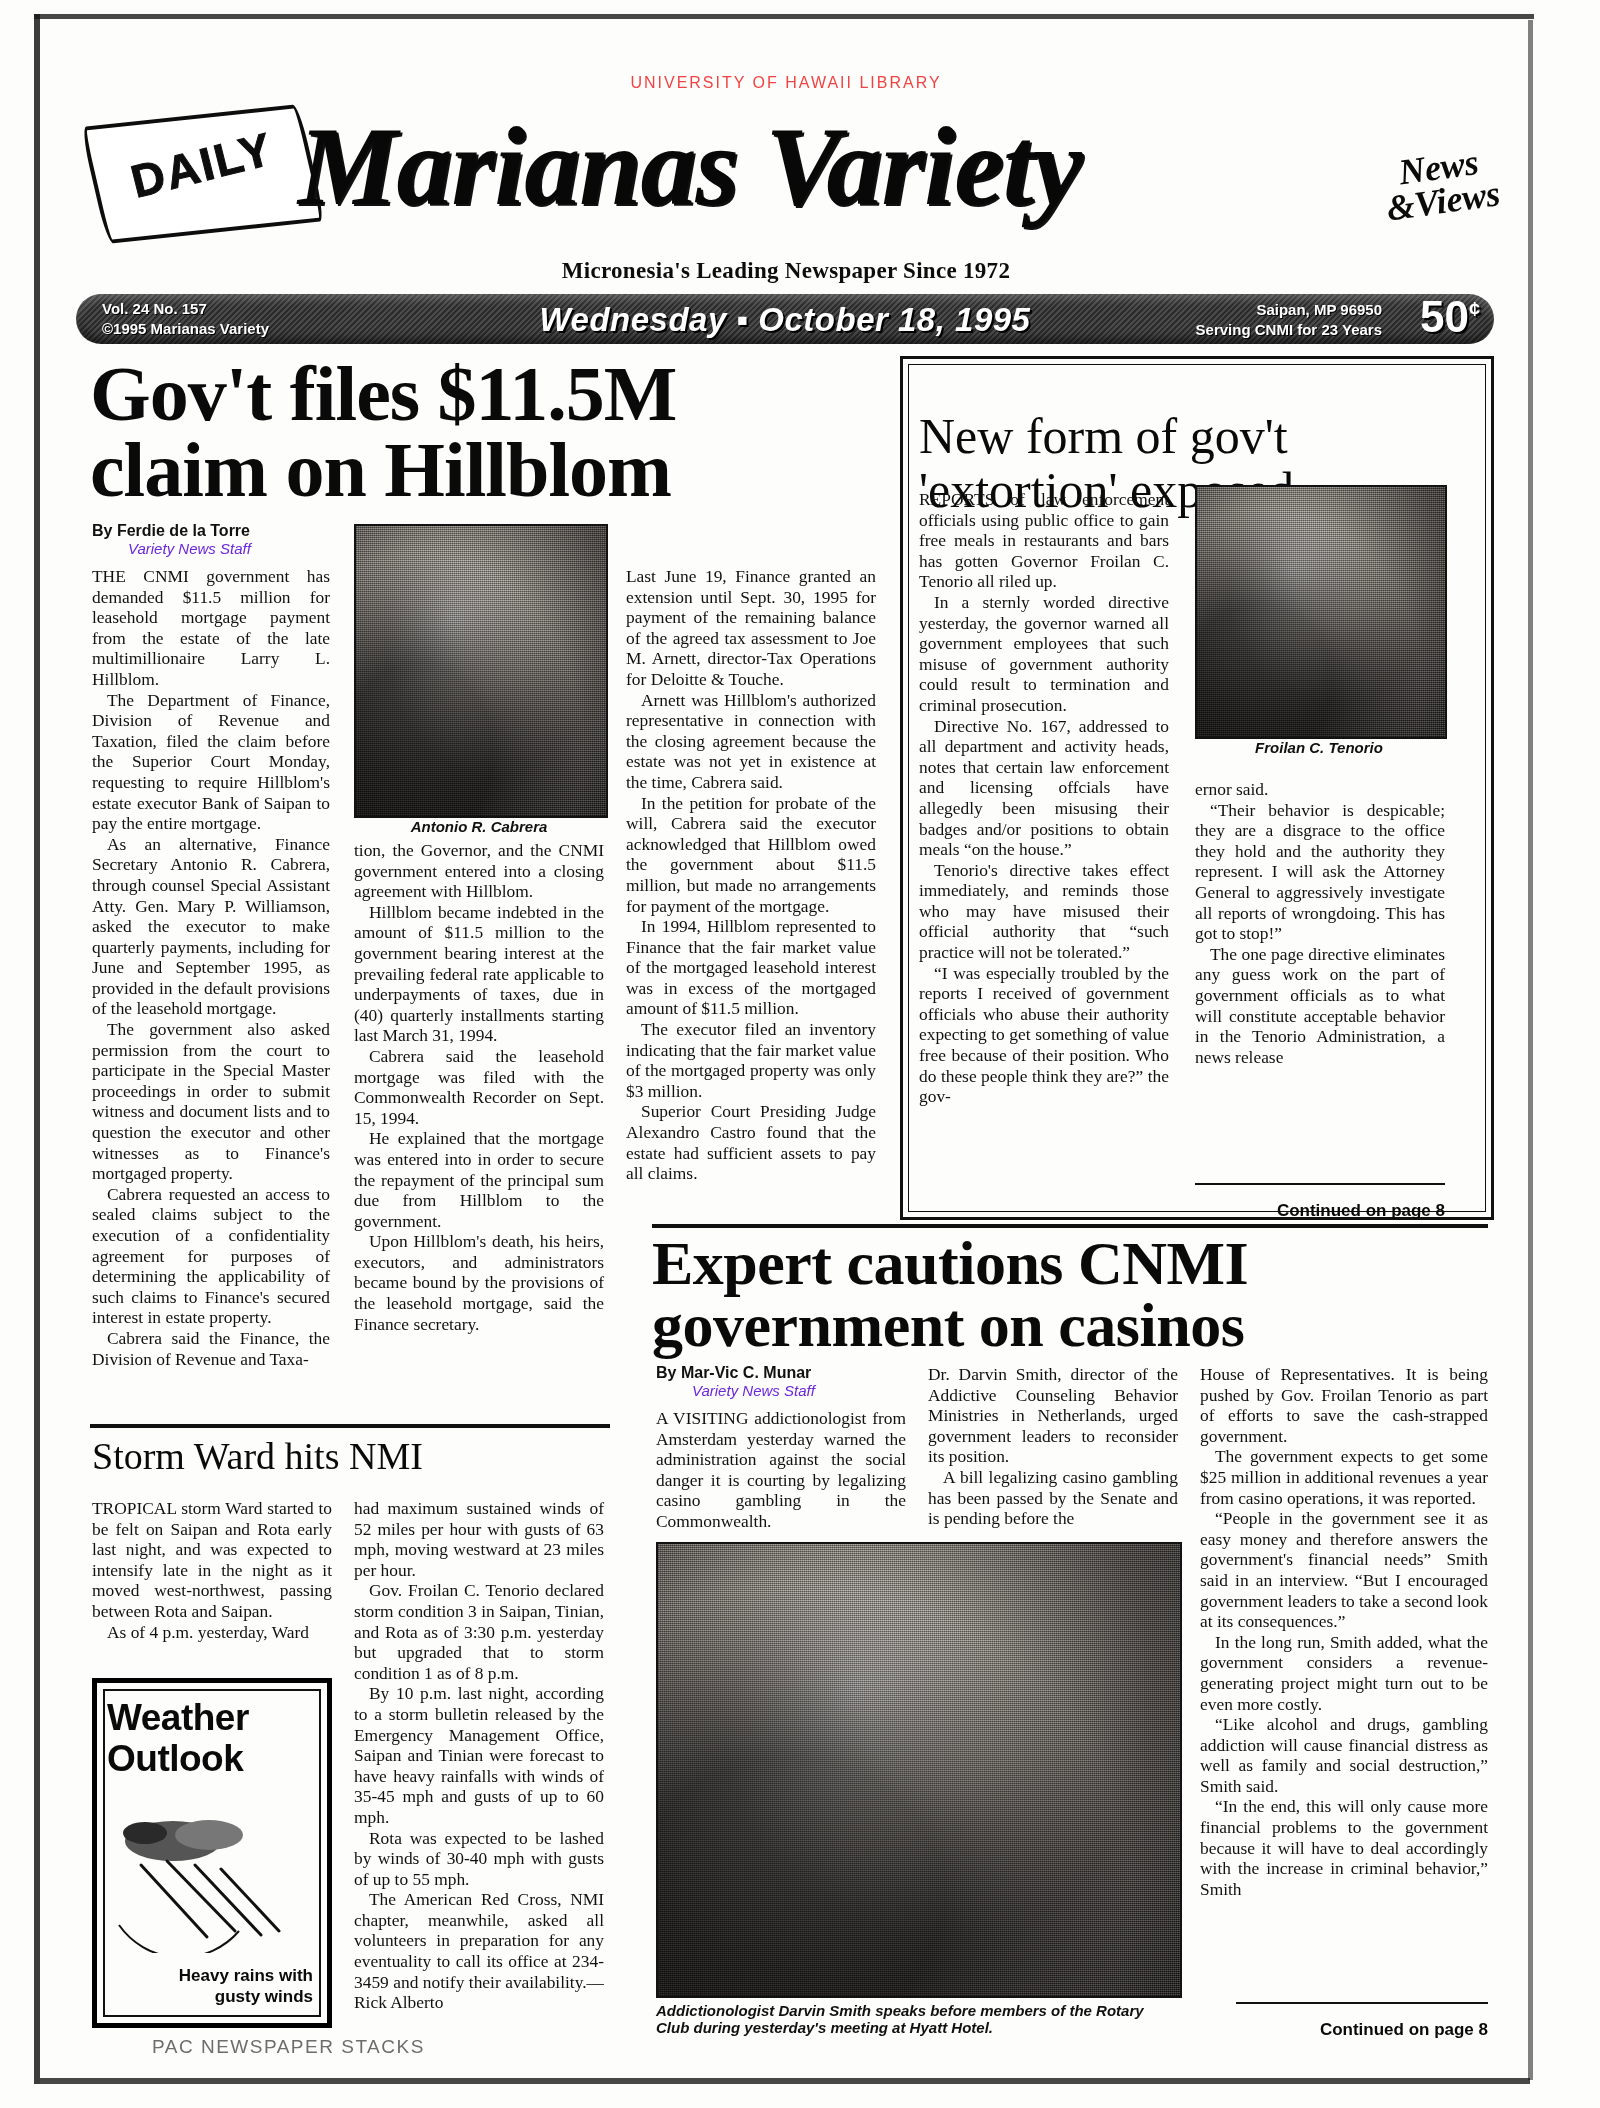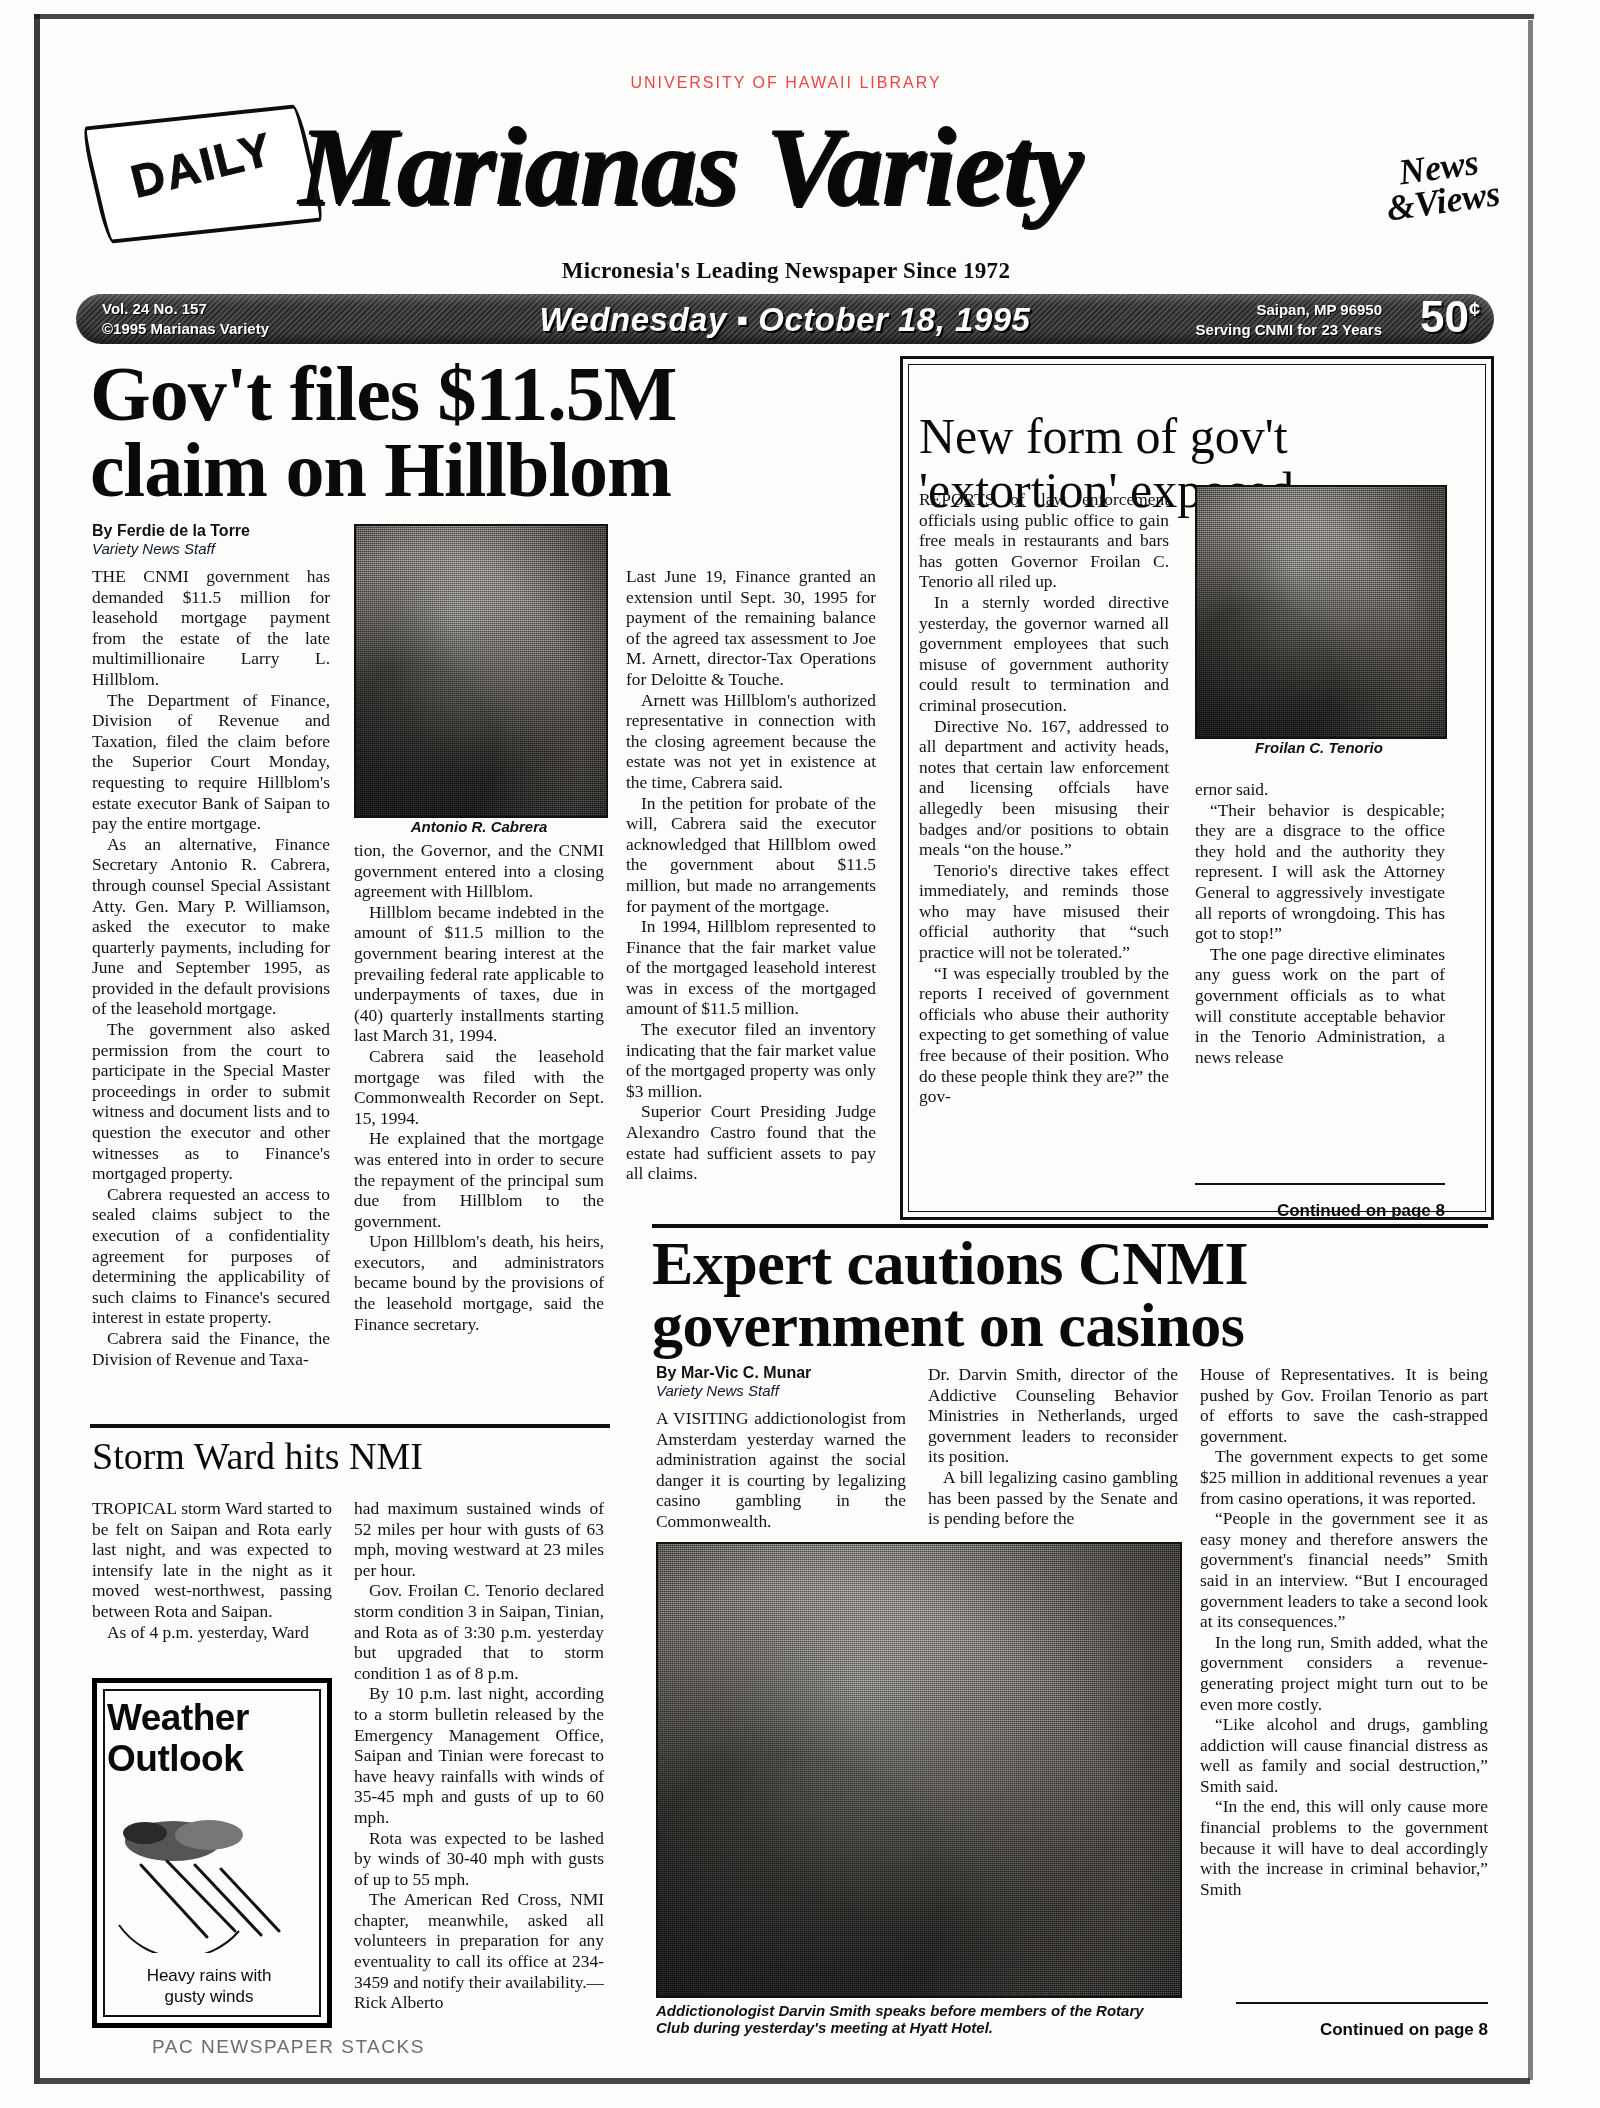--- a/index.html
+++ b/index.html
@@ -85,22 +85,22 @@
 
   
   .hl{font-family:"Liberation Serif",serif;font-weight:bold;color:#0a0a0a;}
   .body-col{
     font-family:"Liberation Serif",serif;font-size:17.4px;line-height:20.6px;
     text-align:justify;color:#111;hyphens:auto;
   }
   .body-col p{margin:0;text-indent:15px;}
   .body-col p.first{text-indent:0;}
   .byline{font-family:"Liberation Sans",sans-serif;font-weight:bold;font-size:16px;color:#111;}
-  .byline2{font-family:"Liberation Sans",sans-serif;font-style:italic;font-size:15px;color:#0f172a;
-    margin-bottom:2px;}
+  .byline2{font-family:"Liberation Sans",sans-serif;font-style:italic;font-size:15px;color:#6d28d9;
+    margin-bottom:2px;margin-left:36px;}
   .cap-italic{font-family:"Liberation Sans",sans-serif;font-style:italic;font-weight:bold;
     font-size:15px;text-align:center;color:#111;}
   .cont{font-family:"Liberation Sans",sans-serif;font-weight:bold;font-size:17px;
     text-align:right;color:#0a0a0a;border-top:2px solid #111;padding-top:16px;}
 
   
   .photo{
     background:
       repeating-linear-gradient(0deg,rgba(0,0,0,.30) 0 1px,rgba(255,255,255,.12) 1px 2px),
       repeating-linear-gradient(90deg,rgba(0,0,0,.22) 0 1px,rgba(255,255,255,.10) 1px 2px),
@@ -157,22 +157,22 @@
   .storm-c1{position:absolute;left:44px;top:1472px;width:240px;height:160px;}
   .storm-c2{position:absolute;left:306px;top:1472px;width:250px;height:540px;}
 
   
   .wbox{position:absolute;left:44px;top:1652px;width:230px;height:340px;border:5px solid #000000;}
   .wbox-in{position:absolute;left:6px;top:6px;right:6px;bottom:6px;border:2px solid #111;}
   .wtitle{position:absolute;left:10px;top:14px;width:206px;
     font-family:"Liberation Sans",sans-serif;font-weight:bold;font-size:37px;line-height:41px;
     color:#0a0a0a;letter-spacing:-.5px;}
   .wart{position:absolute;left:14px;top:130px;width:200px;height:140px;}
-  .wcap{position:absolute;left:8px;bottom:16px;width:208px;text-align:center;
-    font-family:"Liberation Sans",sans-serif;font-weight:normal;font-size:17px;line-height:21px;
+  .wcap{position:absolute;left:8px;bottom:16px;width:208px;text-align:right;
+    font-family:"Liberation Sans",sans-serif;font-weight:bold;font-size:17px;line-height:21px;
     color:#0a0a0a;}
 
   .stack-note{position:absolute;left:104px;top:2010px;
     font-family:"Liberation Sans",sans-serif;font-size:19px;letter-spacing:1.5px;color:#6d6d6d;}
 </style>
 </head>
 <body>
 
 <div class="page">
 

